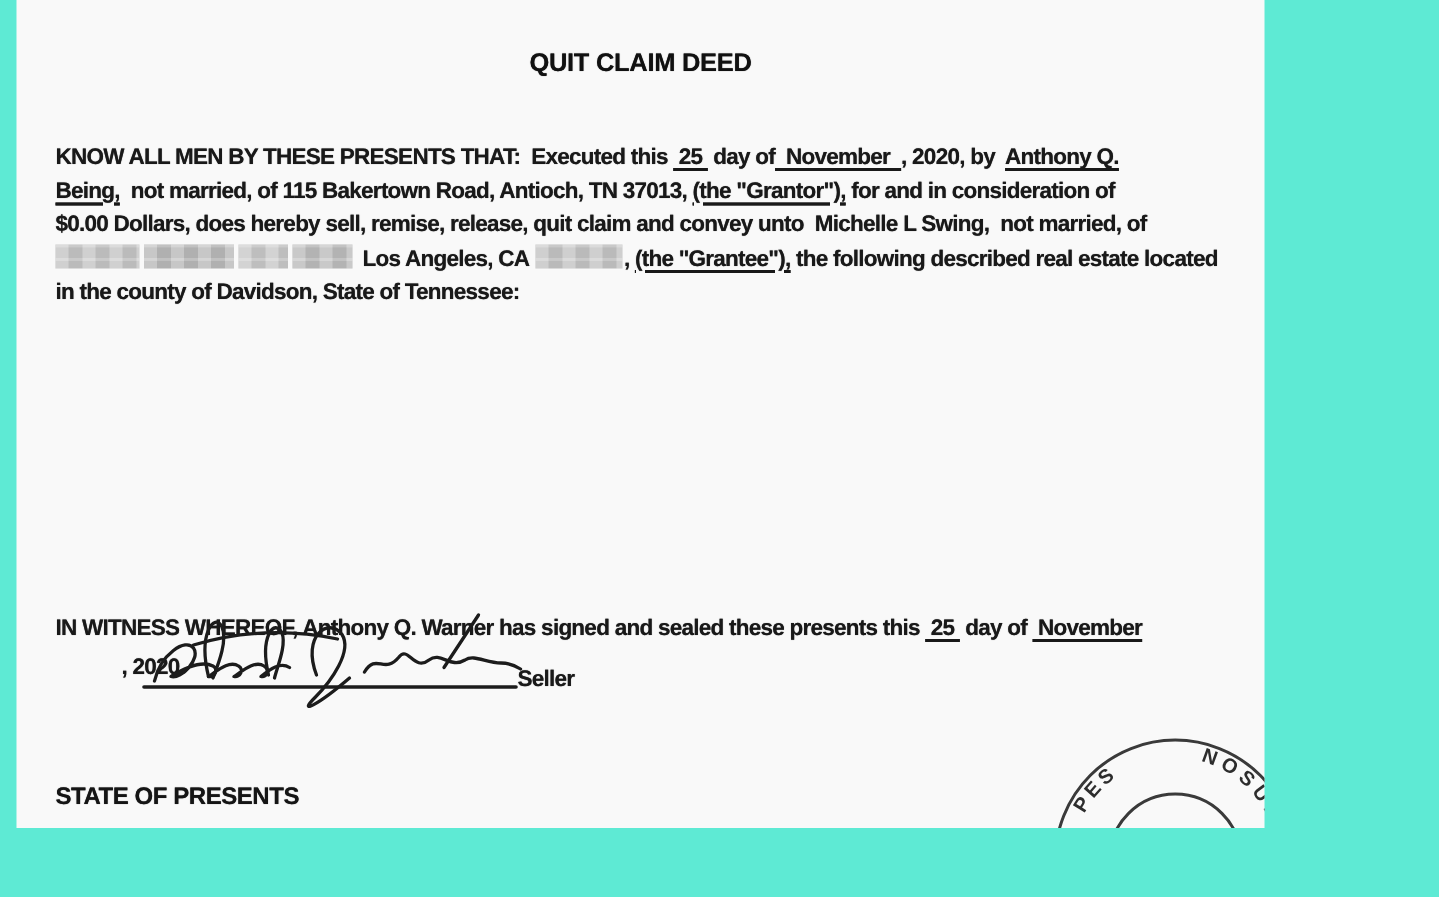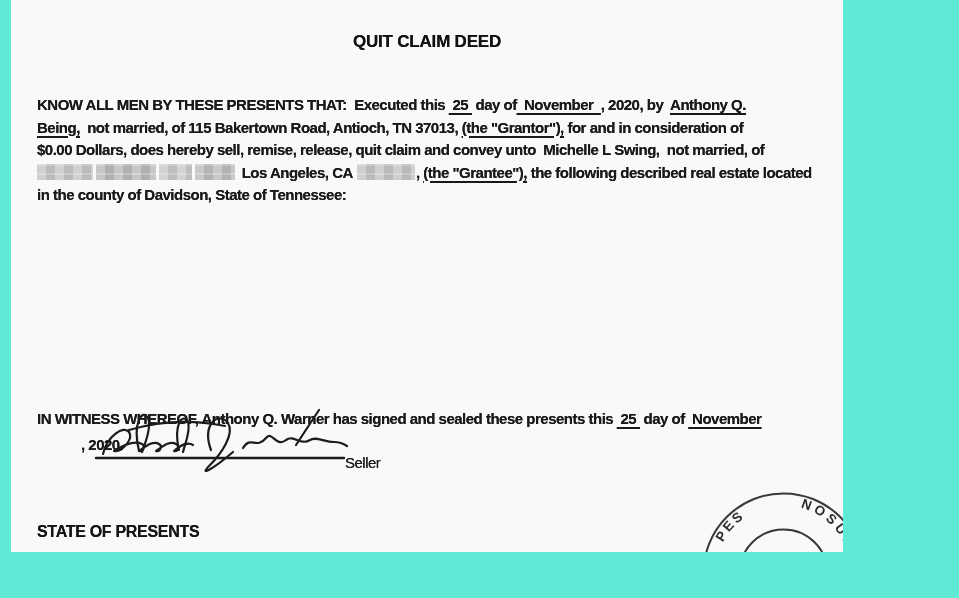--- a/index.html
+++ b/index.html
@@ -20,21 +20,21 @@
          background-image:linear-gradient(90deg,rgba(255,255,255,.22) 0 9px,rgba(0,0,0,.04) 9px 18px),
                           linear-gradient(rgba(255,255,255,.25) 0 2px,transparent 2px 9px);
          background-size:18px 100%,100% 9px;margin:0 3px 0 0;}
   .seg-r1{width:56px;background-color:#c3c3c3;}
   .seg-r2{width:60px;background-color:#b7b7b7;}
   .seg-r3{width:33px;background-color:#c6c6c6;}
   .seg-r4{width:40px;background-color:#bababa;}
   .seg-r5{width:58px;background-color:#c2c2c2;margin:0 1px;}
   .witness-line2{position:absolute;top:436px;left:26px;font-size:15px;font-weight:700;
                  letter-spacing:-0.5px;color:#191919;text-shadow:0 0 .5px #3a3a3a;margin-left:44px;}
-  .seller-label{position:absolute;top:454px;left:334px;font-size:15px;font-weight:400;
+  .seller-label{position:absolute;top:444px;left:334px;font-size:15px;font-weight:700;
                 letter-spacing:-0.5px;color:#191919;text-shadow:0 0 .5px #3a3a3a;text-align:center;}
   .state-line{position:absolute;top:523px;left:26px;font-size:16px;font-weight:700;
               letter-spacing:-0.3px;color:#151515;text-shadow:0 0 .5px #222;}
   .sig-wrap{position:absolute;left:72px;top:396px;width:312px;height:92px;}
   .seal-wrap{position:absolute;left:683px;top:487px;width:180px;height:65px;}
 </style>
 </head>
 <body>
 
 <div class="frame">

